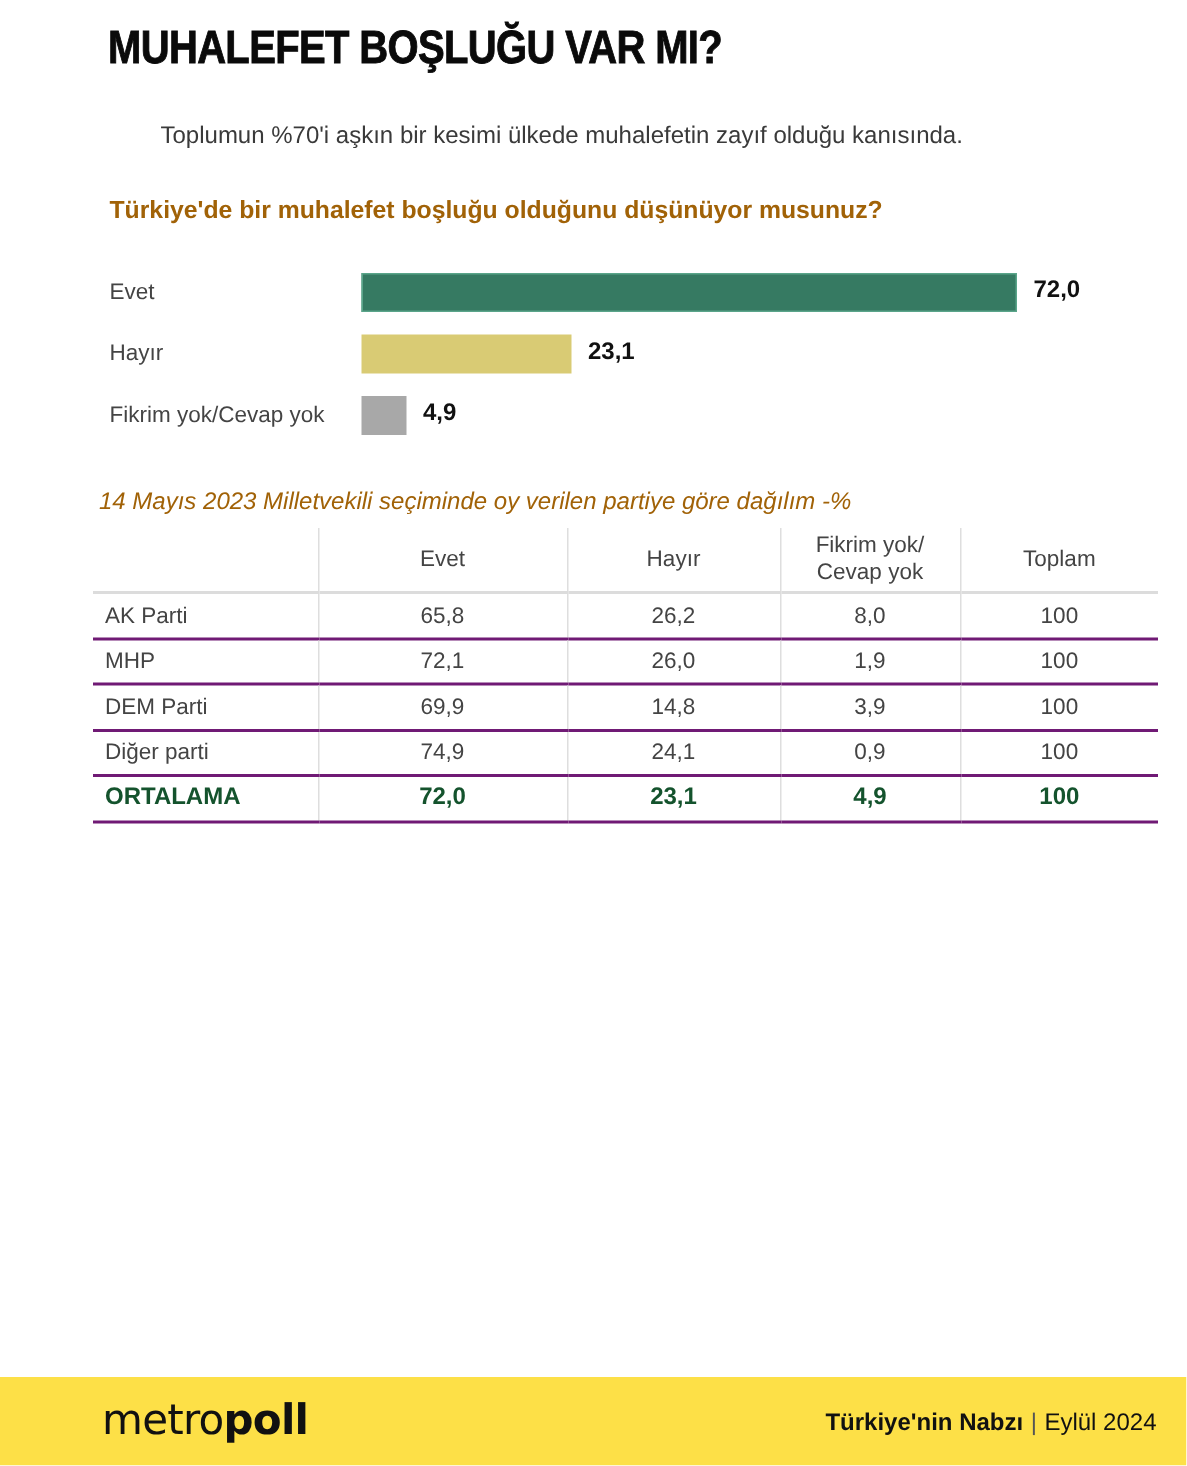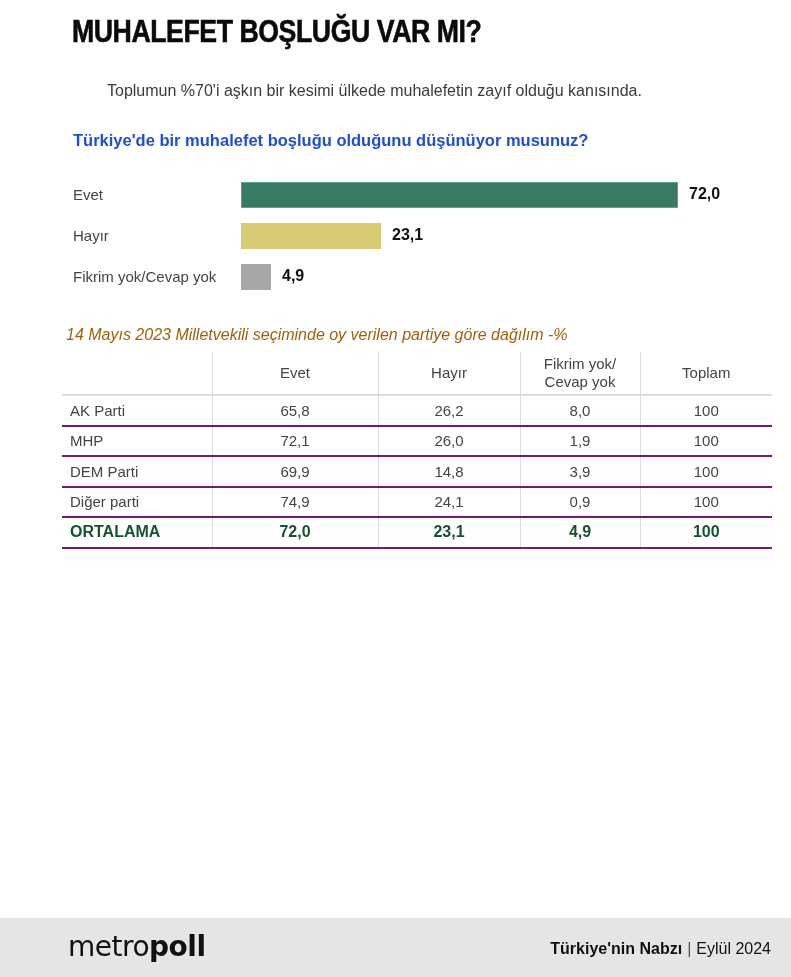--- a/index.html
+++ b/index.html
@@ -12,21 +12,21 @@
     font-size:31px; letter-spacing:-0.5px; color:#0a0a0a;
     transform:scaleX(0.86); transform-origin:left top;
     -webkit-text-stroke:0.6px #0a0a0a;
   }
   .subtitle {
     position:absolute; left:73px; top:82px;
     font-size:16px; color:#3a3a3a; font-weight:400;margin-left:34px;
   }
   .question {
     position:absolute; left:73px; top:131px;
-    font-size:16.5px; font-weight:700; color:#1d4ed8;
+    font-size:16.5px; font-weight:700; color:#a16207;
   }
 
   .bar-row { position:absolute; left:0; height:26px; width:791px; }
   .bar-label {
     position:absolute; left:73px; top:4px; font-size:15px; color:#444;
   }
   .bar {
     position:absolute; left:241px; top:0; height:26px;
   }
   .bar-value {
@@ -46,21 +46,21 @@
     text-align:center; font-weight:400;
   }
   table.dist th { height:43px; vertical-align:middle; line-height:18px; border-bottom:2px solid #dcdcdc; }
   table.dist td { height:30.5px; }
   table.dist th + th, table.dist td + td { border-left:1px solid #dedede; }
   table.dist .lbl { text-align:left; padding-left:8px; }
   table.dist tr.avg td { font-weight:700; color:#14532d; font-size:16px; }
 
   .footer {
     position:absolute; left:0; top:918px; width:791px; height:59px;
-    background:#e5e5e5;
+    background:#fde047;
   }
   .logo {
     position:absolute; left:68px; top:12px;
     font-family:"DejaVu Sans", sans-serif; font-size:28px; color:#111; letter-spacing:-0.5px;
   }
   .logo .bold { font-weight:700; }
   .footer-right {
     position:absolute; right:20px; top:22px; font-size:16px; color:#111;
   }
   .footer-right .brand { font-weight:700; }

